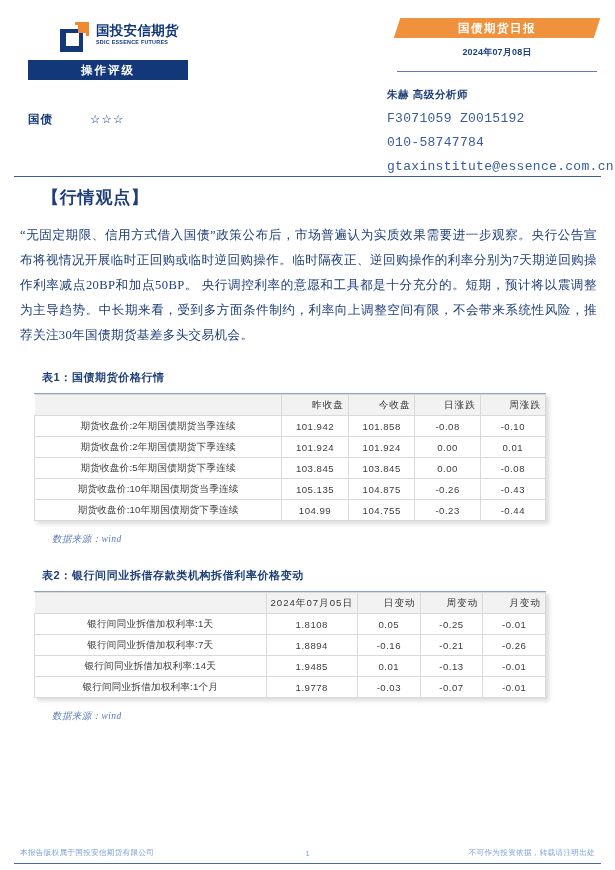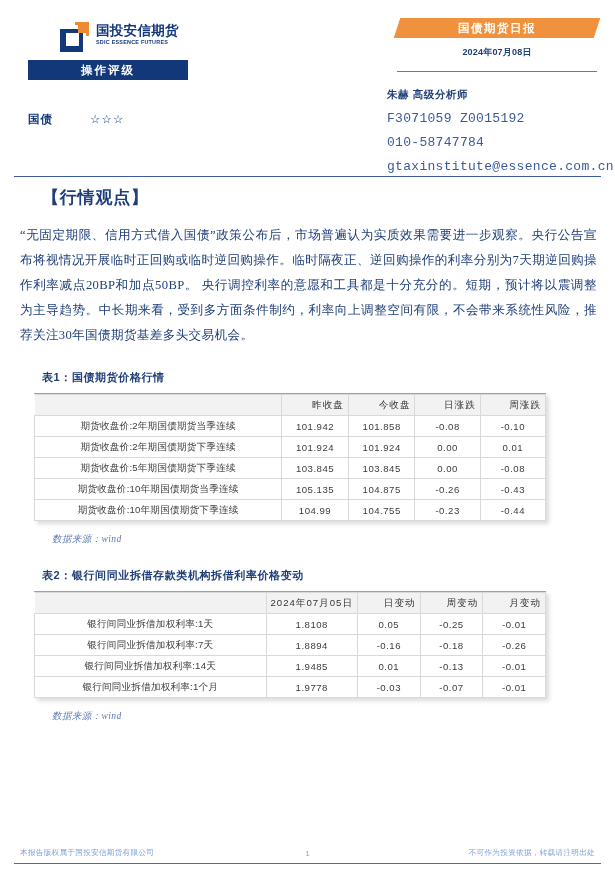--- a/index.html
+++ b/index.html
@@ -449,21 +449,21 @@
           <td class="label">银行间同业拆借加权利率:1天</td>
           <td class="num">1.8108</td>
           <td class="num">0.05</td>
           <td class="num">-0.25</td>
           <td class="num">-0.01</td>
         </tr>
         <tr>
           <td class="label">银行间同业拆借加权利率:7天</td>
           <td class="num">1.8894</td>
           <td class="num">-0.16</td>
-          <td class="num">-0.18</td>
+          <td class="num">-0.21</td>
           <td class="num">-0.26</td>
         </tr>
         <tr>
           <td class="label">银行间同业拆借加权利率:14天</td>
           <td class="num">1.9485</td>
           <td class="num">0.01</td>
           <td class="num">-0.13</td>
           <td class="num">-0.01</td>
         </tr>
         <tr>

